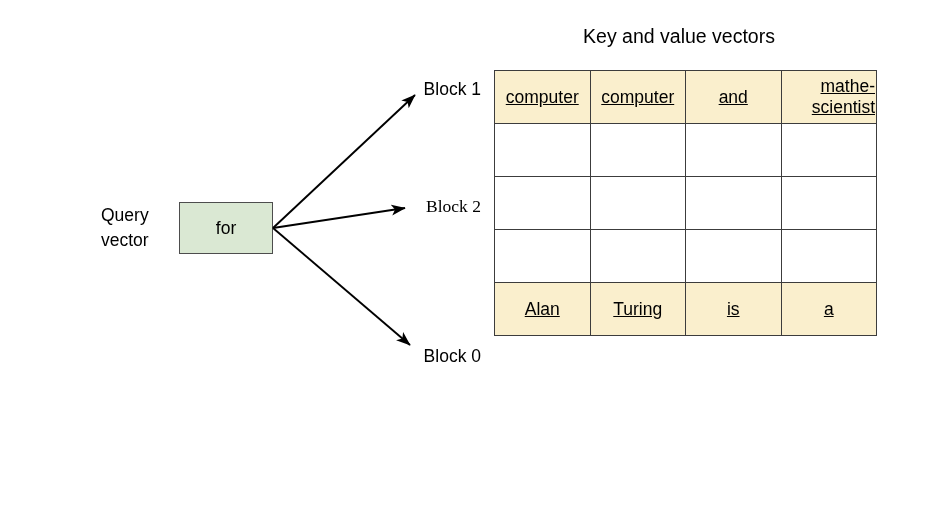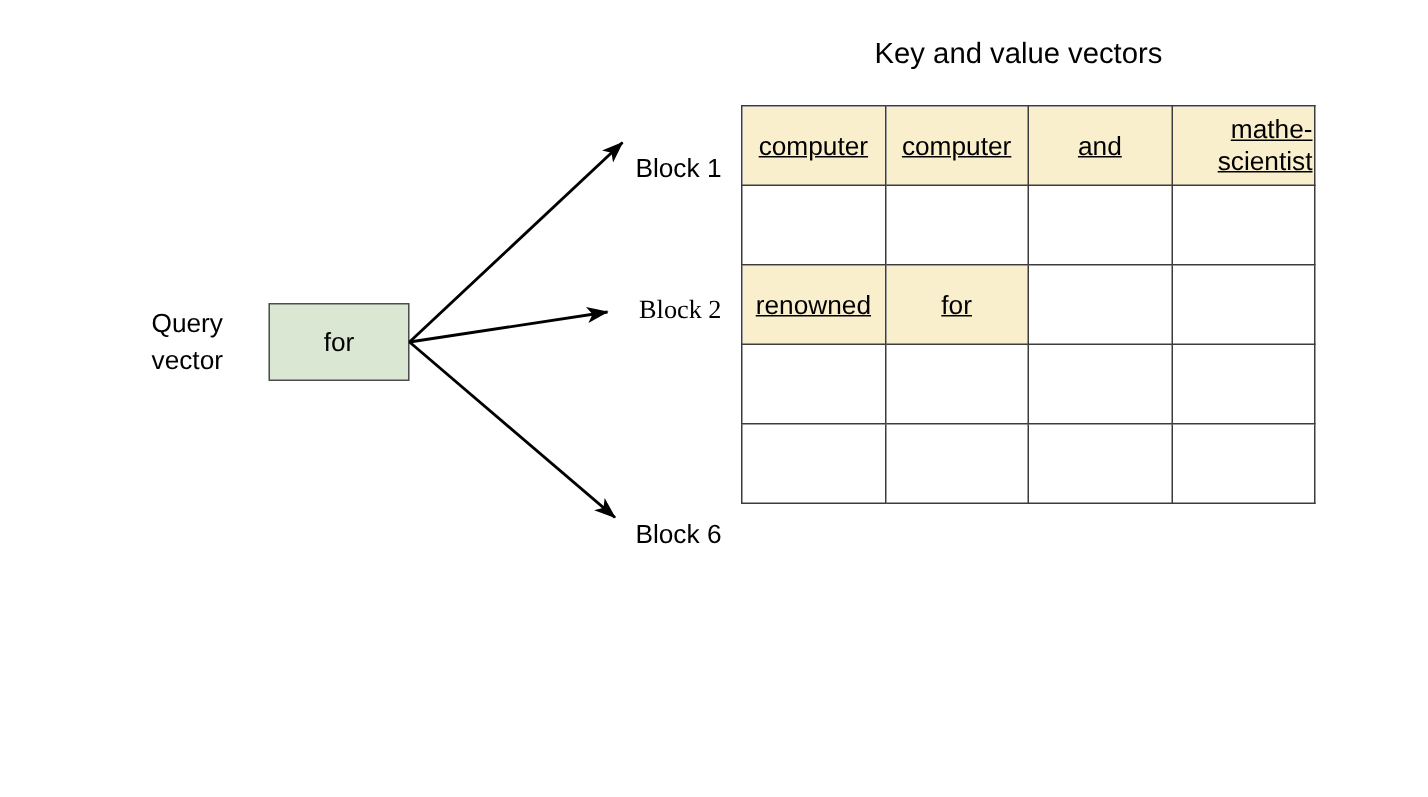--- a/index.html
+++ b/index.html
@@ -71,21 +71,21 @@
 
   
   .block-label {
     position: absolute;
     width: 96px;
     text-align: right;
     font-size: 17.5px;
     line-height: 20px;
     white-space: nowrap;
   }
-  #block-label-1 { left: 385px; top:  102px; }
+  #block-label-1 { left: 385px; top:  79px; }
   #block-label-2 { left: 385px; top: 196px; font-family: Liberation Serif, serif; }
   #block-label-0 { left: 385px; top: 346px; }
 
   
   #kv-table {
     position: absolute;
     left: 494px;
     top: 70px;
     border-collapse: collapse;
     table-layout: fixed;
@@ -128,53 +128,53 @@
         <path d="M0,0.35 L7.6,3.2 L0,6.05 L1.9,3.2 Z" fill="#000000"></path>
       </marker>
     </defs>
     <line x1="273" y1="228" x2="415" y2="95" stroke="#000000" stroke-width="1.9" marker-end="url(#ah)"></line>
     <line x1="273" y1="228" x2="405" y2="208" stroke="#000000" stroke-width="1.9" marker-end="url(#ah)"></line>
     <line x1="273" y1="228" x2="410" y2="345" stroke="#000000" stroke-width="1.9" marker-end="url(#ah)"></line>
   </svg>
 
   <div class="block-label" id="block-label-1">Block 1</div>
   <div class="block-label" id="block-label-2">Block 2</div>
-  <div class="block-label" id="block-label-0">Block 6</div>
+  <div class="block-label" id="block-label-0">Block 0</div>
 
   <table id="kv-table">
     <tbody>
         <tr>
           <td class="filled"><span>computer</span></td>
           <td class="filled"><span>computer</span></td>
           <td class="filled"><span>and</span></td>
           <td class="filled">
             <span class="wrap">mathe-</span>
             <span class="wrap">scientist</span>
           </td>
         </tr>
         <tr>
           <td></td>
           <td></td>
           <td></td>
           <td></td>
         </tr>
         <tr>
-          <td class="filled"><span>renowned</span></td>
-          <td class="filled"><span>for</span></td>
-          <td></td>
-          <td></td>
-        </tr>
-        <tr>
           <td></td>
           <td></td>
           <td></td>
           <td></td>
         </tr>
         <tr>
           <td></td>
           <td></td>
           <td></td>
           <td></td>
         </tr>
+        <tr>
+          <td class="filled"><span>Alan</span></td>
+          <td class="filled"><span>Turing</span></td>
+          <td class="filled"><span>is</span></td>
+          <td class="filled"><span>a</span></td>
+        </tr>
       </tbody>
   </table>
 
 </div>
 
 </body></html>

